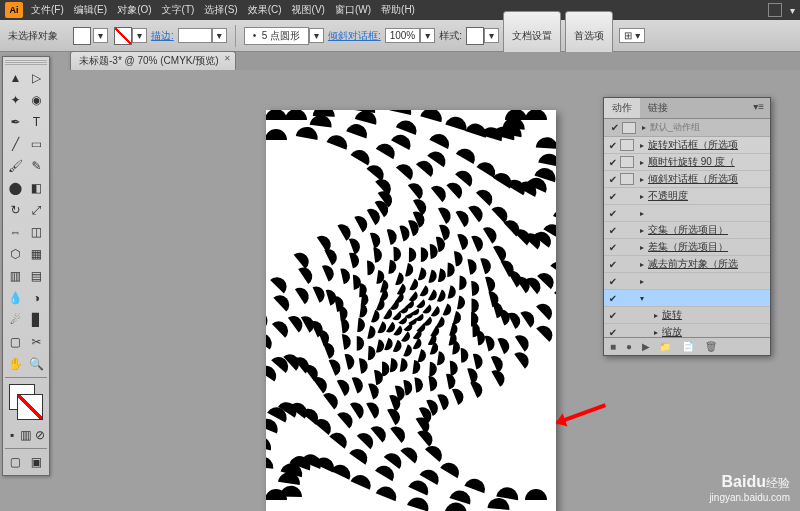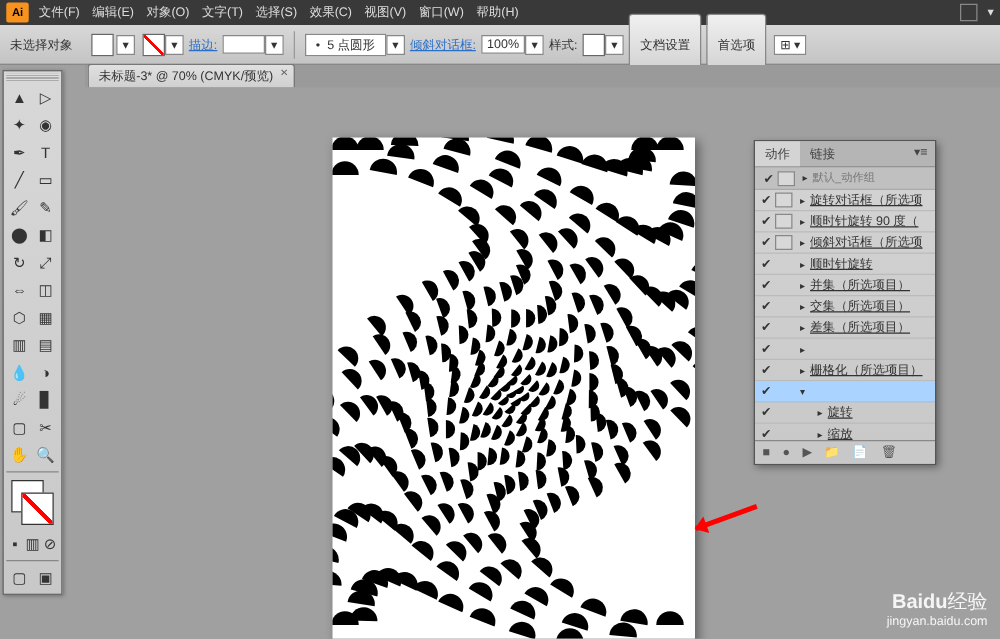--- a/index.html
+++ b/index.html
@@ -36,42 +36,42 @@
 .mode-row { display:flex; margin-top:2px; }
 
 .doc-tab-bar { position:absolute; left:68px; top:0; right:0; height:18px; background:#9a9a9a; display:flex; align-items:end; font-size:10px; }
 .doc-tab { background:linear-gradient(#e0e0e0,#d0d0d0); padding:2px 16px 2px 8px; border:1px solid #777; border-bottom:none; margin-left:2px; border-radius:3px 3px 0 0; color:#333; position:relative; }
 .doc-x { position:absolute; right:4px; top:2px; font-size:8px; color:#666; cursor:pointer; }
 
 .canvas-area { position:absolute; left:56px; top:18px; right:0; bottom:0; background:#a0a0a0; overflow:hidden; }
 .artboard { position:absolute; left:210px; top:40px; width:290px; height:410px; background:#fff; box-shadow:3px 3px 8px rgba(0,0,0,0.4); }
 .swirl { width: 100%; height: 100%; }
 
-.panel { position:absolute; left:603px; top:60px; width:146px; background:linear-gradient(#d4d4d4,#c8c8c8); border:1px solid #555; box-shadow:2px 2px 6px rgba(0,0,0,0.4); font-size:10px; }
+.panel { position:absolute; left:603px; top:45px; width:168px; background:linear-gradient(#d4d4d4,#c8c8c8); border:1px solid #555; box-shadow:2px 2px 6px rgba(0,0,0,0.4); font-size:10px; }
 .panel-tabs { display:flex; background:#b5b5b5; border-bottom:1px solid #888; }
 .ptab { padding:3px 8px; cursor:pointer; color:#444; }
 .ptab.active { background:#d4d4d4; }
 .panel-menu-icon { margin-left:auto; padding:3px 6px; color:#444; }
 .action-hdr { background:#c0c0c0; padding:2px 4px; font-size:9px; color:#555; display:flex; align-items:center; border-bottom:1px solid #aaa; }
 .action-list { max-height: 200px; overflow-y: auto; }
 .action-row { display:flex; align-items:center; padding:1px 2px; font-size:10px; color:#333; border-bottom:1px solid #bbb; height:17px; }
 .action-row.sel { background:#aad4ff; }
 .chk { width:14px; text-align:center; font-size:10px; color:#333; }
 .box { width:14px; height:12px; border:1px solid #888; background:#d8d8d8; }
 .tri { margin:0 4px 0 6px; font-size:8px; color:#333; }
 .action-label { flex:1; white-space:nowrap; overflow:hidden; text-overflow:ellipsis;text-decoration:underline; }
 .panel-foot { display:flex; align-items:center; padding:3px 6px; border-top:1px solid #888; background:#c8c8c8; gap:10px; font-size:10px; color:#555; }
 .panel-foot span { cursor:pointer; }
 
 .arrow { position:absolute; left:555px; top:360px; width:52px; height:4px; background:red; transform:rotate(-20deg); }
 .arrow::before { content:""; position:absolute; left:-8px; top:-5px; border:7px solid transparent; border-right:10px solid red; }
 
 .watermark { position:absolute; right:10px; bottom:8px; color:#fff; font-size:10px; text-align:right; opacity: 0.9; }
 .watermark .brand { font-size:16px; font-weight:bold; }
-.watermark .zh { font-size: 16px; }
+.watermark .zh { font-size: 12px; }
 </style>
 </head>
 <body>
 
 <div class="menubar">
   <div class="ai-logo">Ai</div>
   <span class="menu-item">文件(F)</span>
   <span class="menu-item">编辑(E)</span>
   <span class="menu-item">对象(O)</span>
   <span class="menu-item">文字(T)</span>
@@ -511,50 +511,49 @@
         <div class="action-row">
           <span class="chk">✔</span>
           <span class="box" style="width:14px;height:12px;"></span>
           <span class="tri" style="margin-left:6px">▸</span>
           <span class="action-label">倾斜对话框（所选项</span>
         </div>
         <div class="action-row">
           <span class="chk">✔</span>
           <span class="" style="width:14px;height:12px;display:inline-block"></span>
           <span class="tri" style="margin-left:6px">▸</span>
-          <span class="action-label">顺时针旋转</span>
-        </div>
-        <div class="action-row">
-          <span class="chk">✔</span>
-          <span class="" style="width:14px;height:12px;display:inline-block"></span>
-          <span class="tri" style="margin-left:6px">▸</span>
-          <span class="action-label">并集（所选项目）</span>
+          <span class="action-label">不透明度</span>
+        </div>
+        <div class="action-row">
+          <span class="chk">✔</span>
+          <span class="" style="width:14px;height:12px;display:inline-block"></span>
+          <span class="tri" style="margin-left:6px">▸</span>
         </div>
         <div class="action-row">
           <span class="chk">✔</span>
           <span class="" style="width:14px;height:12px;display:inline-block"></span>
           <span class="tri" style="margin-left:6px">▸</span>
           <span class="action-label">交集（所选项目）</span>
         </div>
         <div class="action-row">
           <span class="chk">✔</span>
           <span class="" style="width:14px;height:12px;display:inline-block"></span>
           <span class="tri" style="margin-left:6px">▸</span>
           <span class="action-label">差集（所选项目）</span>
         </div>
         <div class="action-row">
           <span class="chk">✔</span>
           <span class="" style="width:14px;height:12px;display:inline-block"></span>
           <span class="tri" style="margin-left:6px">▸</span>
-        </div>
-        <div class="action-row">
-          <span class="chk">✔</span>
-          <span class="" style="width:14px;height:12px;display:inline-block"></span>
-          <span class="tri" style="margin-left:6px">▸</span>
-          <span class="action-label">栅格化（所选项目）</span>
+          <span class="action-label">减去前方对象（所选</span>
+        </div>
+        <div class="action-row">
+          <span class="chk">✔</span>
+          <span class="" style="width:14px;height:12px;display:inline-block"></span>
+          <span class="tri" style="margin-left:6px">▸</span>
         </div>
         <div class="action-row sel">
           <span class="chk">✔</span>
           <span class="" style="width:14px;height:12px;display:inline-block"></span>
           <span class="tri" style="margin-left:6px">▾</span>
         </div>
         <div class="action-row">
           <span class="chk">✔</span>
           <span class="" style="width:14px;height:12px;display:inline-block"></span>
           <span class="tri" style="margin-left:20px">▸</span>

